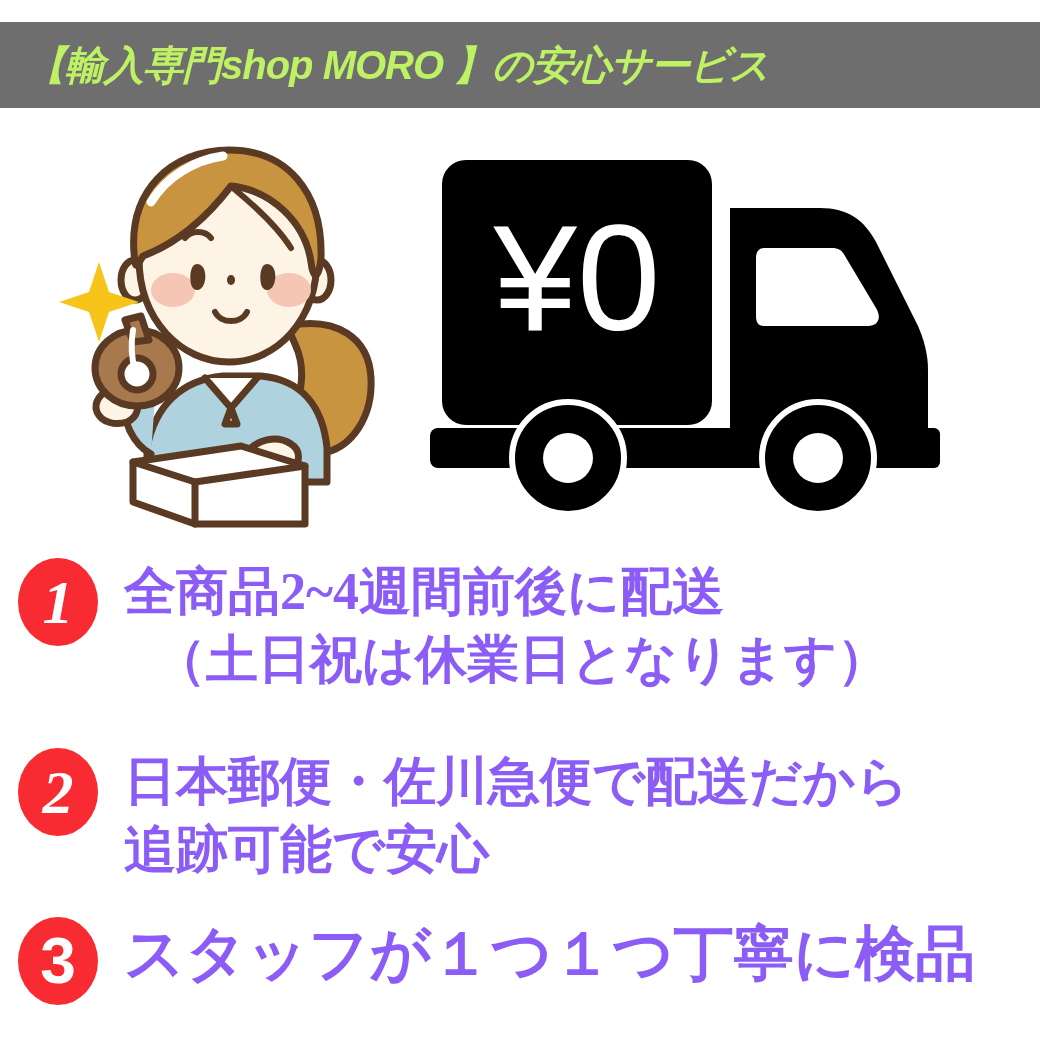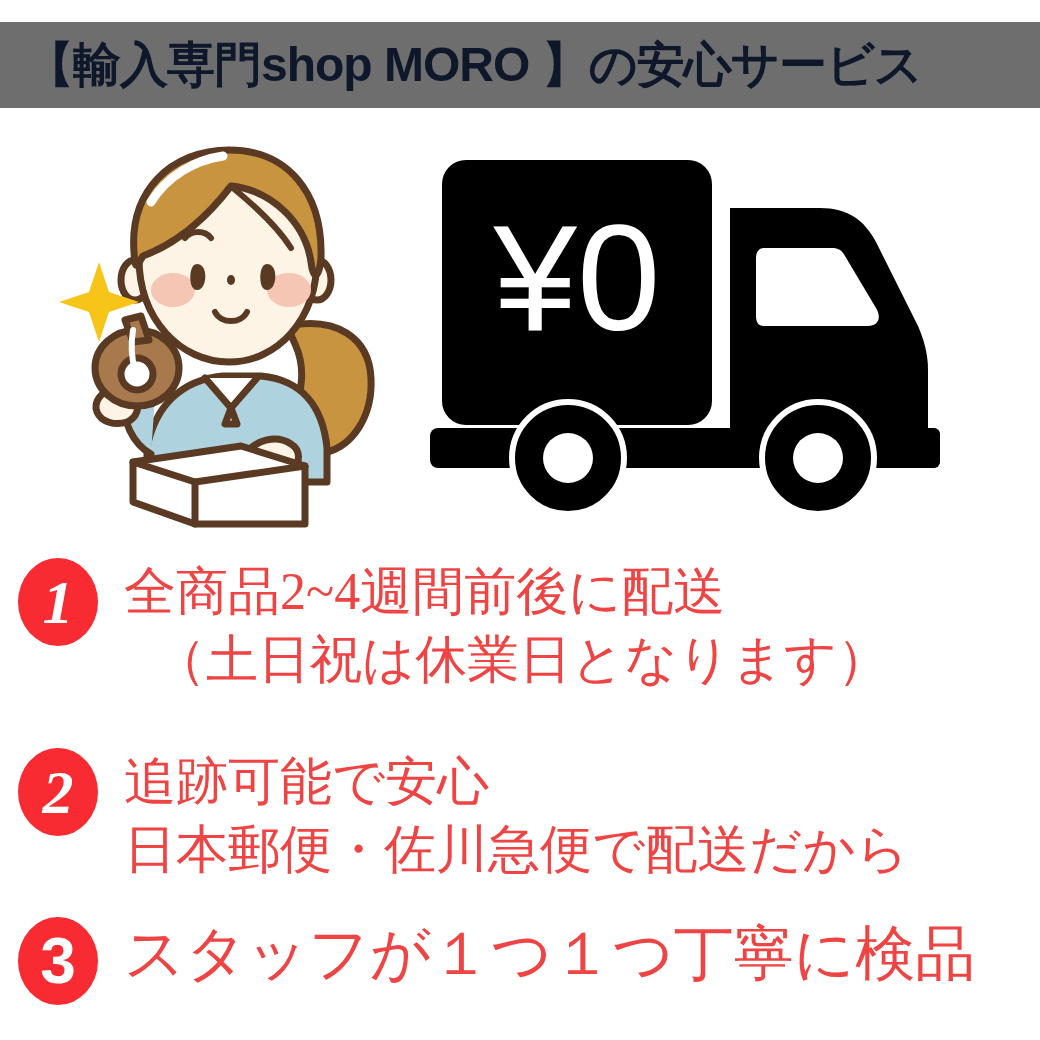--- a/index.html
+++ b/index.html
@@ -29,27 +29,28 @@
     top: 22px;
     width: 1040px;
     height: 86px;
     background: #6e6e6e;
     display: flex;
     align-items: center;
     box-sizing: border-box;
     padding-left: 26px;
   }
   .banner-title {
-    color: #0f172a;
+    color: #bef264;
     font-family: "Liberation Sans", "DejaVu Sans", sans-serif;
     font-weight: bold;
-    font-size: 48px;
+    font-size: 40px;
     line-height: 1;
     letter-spacing: -1px;
     white-space: nowrap;
+    font-style: italic;
   }
 
   
   .art-area {
     position: absolute;
     left: 0;
     top: 120px;
     width: 1040px;
     height: 410px;
   }
@@ -125,25 +126,25 @@
     font-size: 64px;
   }
 
   .row-text {
     flex: 1 1 auto;
     margin-left: 26px;
     color: #000000;
   }
   .line {
     font-family: "Liberation Serif", "DejaVu Serif", serif;
-    font-weight: normal;
+    font-weight: bold;
     font-size: 52px;
     line-height: 1.30;
     white-space: nowrap;
-    color: #ef4444;
+    color: #8b5cf6;
   }
   .line.indent { padding-left: 30px; }
   .row-3 .line { font-size: 60px; }
   .row-3 .badge { margin-top: 2px; }
 </style>
 </head>
 <body>
 
 <div id="page">
 
@@ -246,22 +247,22 @@
         <div class="line indent">（土日祝は休業日となります）</div>
       </div>
     </div>
 
     <div class="row row-2">
       <div class="badge badge-2">
         <div class="badge-shape"></div>
         <div class="badge-num">2</div>
       </div>
       <div class="row-text">
+        <div class="line">日本郵便・佐川急便で配送だから</div>
         <div class="line">追跡可能で安心</div>
-        <div class="line">日本郵便・佐川急便で配送だから</div>
       </div>
     </div>
 
     <div class="row row-3">
       <div class="badge badge-3">
         <div class="badge-shape"></div>
         <div class="badge-num">3</div>
       </div>
       <div class="row-text">
         <div class="line">スタッフが１つ１つ丁寧に検品</div>

